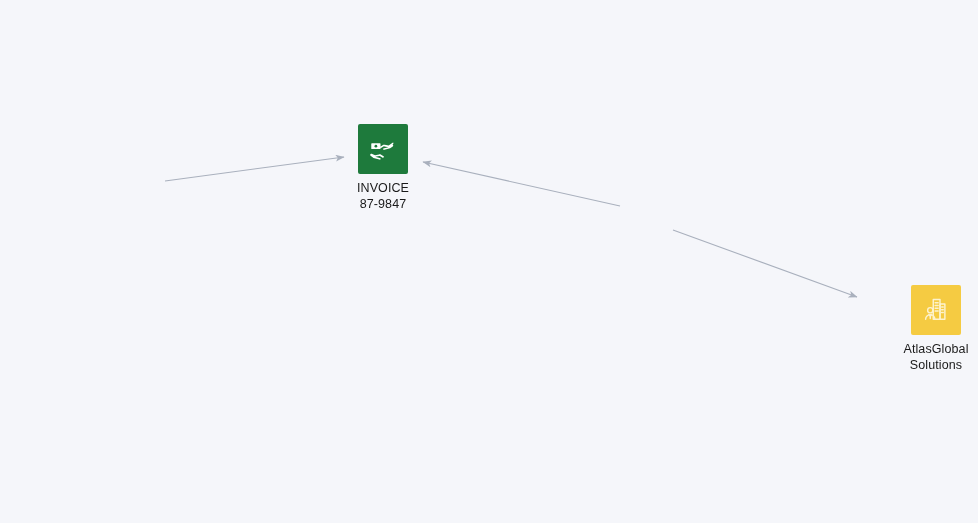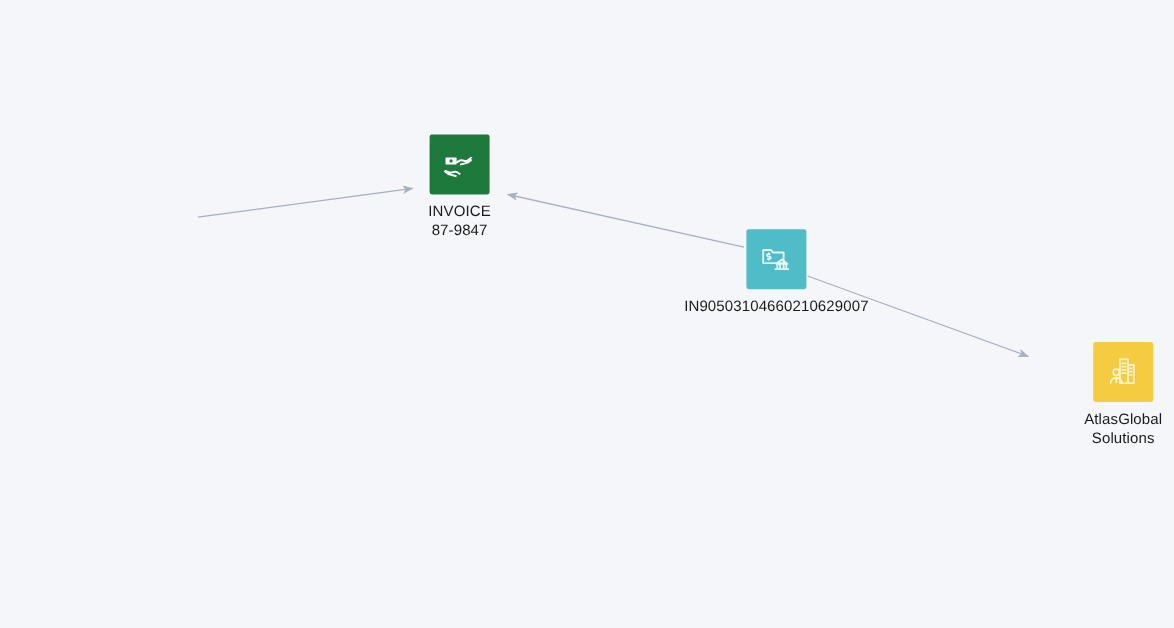--- a/index.html
+++ b/index.html
@@ -50,21 +50,21 @@
     margin-top: 7px;
     font-size: 12.5px;
     line-height: 15.5px;
     color: #1a1a1a;
     text-align: center;
     white-space: pre-line;
     letter-spacing: 0.1px;
   }
   
   #node-convier   { left: 56px;  top: 160px; width: 160px; }
-  #node-invoice   { left: 303px; top: 112px; width: 160px; }
+  #node-invoice   { left: 303px; top: 124px; width: 160px; }
   #node-transfer  { left: 547px; top: 191px; width: 200px; }
   #node-atlas     { left: 856px; top: 285px; width: 160px; justify-content: center; }
 </style>
 </head>
 <body style="background: rgb(245, 246, 250);">
 
 <div id="graph-canvas" style="background: rgb(245, 246, 250);">
 
   <svg id="edge-layer" viewBox="0 0 978 523" width="978" height="523" xmlns="http://www.w3.org/2000/svg">
     <defs>
@@ -95,35 +95,20 @@
           <rect x="2.6" y="7.4" width="7.4" height="4.6" rx="0.5"></rect>
           <circle cx="6.3" cy="9.7" r="1.1" fill="#1e7a3c"></circle>
           <path d="M3.4 15.9c-.5-.3-1.1-.2-1.5.2-.3.4-.2 1 .2 1.3l2.3 1.7 5.4 1.4.3-1.2-4.3-1.1 3.2-.6c.3 0 .5 0 .8.1l2.3 1.4.7-1.1-2.3-1.4c-.5-.3-1.1-.4-1.7-.3l-3.1.6-2.3-1z"></path>
         </svg>
       </span>
     </div>
     <div class="node-label">INVOICE
 87-9847</div>
   </div>
 
-  <div class="node" id="node-transfer">
-    <div class="node-tile" style="background-color: rgb(79, 188, 200);">
-      <span>
-        <svg width="30" height="30" viewBox="0 0 24 24" fill="none" stroke="#e4f6f8" stroke-width="1.25" stroke-linecap="round" stroke-linejoin="round">
-          <path d="M3.2 5.9h5.3l1.2 1.6h7.1v7.1H3.2z"></path>
-          <path d="M7.6 8.6h-1c-.5 0-.9.4-.9.8s.4.8.9.8h.7c.5 0 .9.4.9.8s-.4.8-.9.8h-1"></path>
-          <path d="M6.9 8v.6M6.9 11.8v.6"></path>
-          <path d="M15.6 12.2 11.9 15h7.4z"></path>
-          <path d="M12.6 15.1v3.3M14.4 15.1v3.3M16.8 15.1v3.3M18.6 15.1v3.3"></path>
-          <path d="M11.3 18.6h8.7"></path>
-        </svg>
-      </span>
-    </div>
-    <div class="node-label">IN90503104660210629007</div>
-  </div>
 
   <div class="node" id="node-atlas">
     <div class="node-tile" style="background-color: rgb(245, 203, 66);">
       <span>
         <svg width="30" height="30" viewBox="0 0 24 24" fill="none" stroke="#fdf3cf" stroke-width="1.15" stroke-linecap="round" stroke-linejoin="round">
           <path d="M9.8 3.6h5.4v15.8H9.8z"></path>
           <path d="M15.2 7.2h3.9v12.2h-3.9z"></path>
           <path d="M11.3 6.2h2.4M11.3 8.4h2.4M11.3 10.6h2.4M11.3 12.8h2.4M16.5 9.6h1.3M16.5 11.8h1.3M16.5 14h1.3"></path>
           <circle cx="7.4" cy="12.2" r="2.1"></circle>
           <path d="M3.7 19.4c0-2.1 1.7-3.7 3.7-3.7s3.7 1.6 3.7 3.7"></path>

